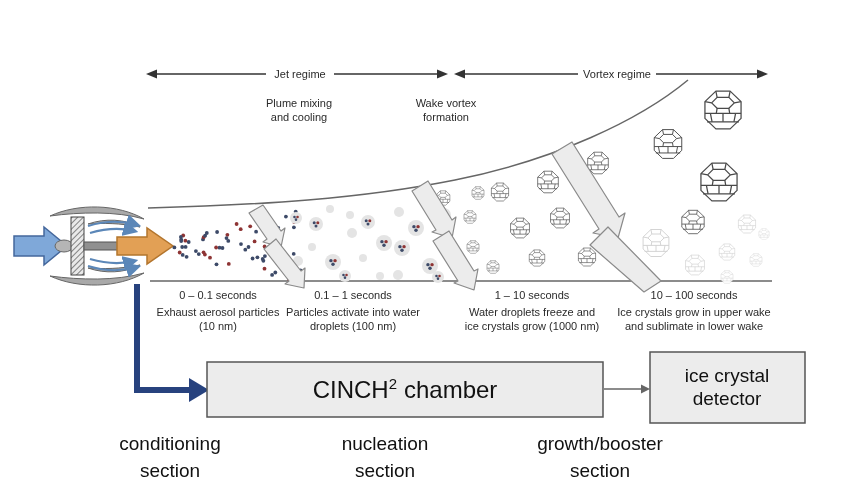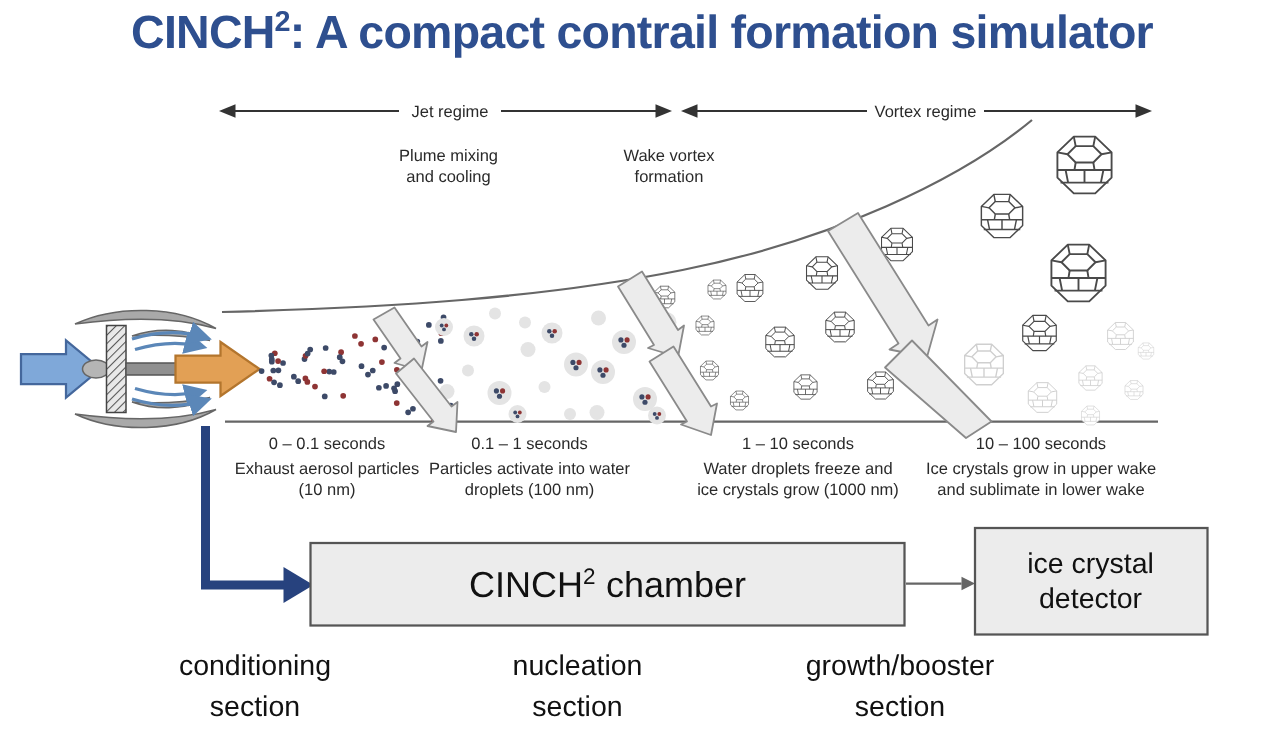--- a/index.html
+++ b/index.html
@@ -13,21 +13,20 @@
   .small-label{font-size:11px;fill:#2a2a2a;}
   .big-label{font-size:19px;fill:#111;}
   .chamber-text{font-size:24px;fill:#111;}
   .detector-text{font-size:19px;fill:#111;}
 </style>
 </head>
 <body>
 
 <div class="page">
 
-  <h1 class="title"><span>CINCH</span><sup>2</sup><span>: A compact contrail formation simulator</span></h1>
 
   <svg class="diagram" id="diagram-svg" viewBox="0 0 856 503">
     <defs>
       <pattern id="hatch" width="4" height="4" patternUnits="userSpaceOnUse" patternTransform="rotate(45)">
         <rect width="4" height="4" fill="#e9e9e9"></rect>
         <line x1="0" y1="0" x2="0" y2="4" stroke="#555" stroke-width="1.4"></line>
       </pattern>
       <marker id="mBlue" markerWidth="7" markerHeight="7" refX="5" refY="3.5" orient="auto">
         <path d="M0,0 L7,3.5 L0,7 Z" fill="#5b87b8"></path>
       </marker>

